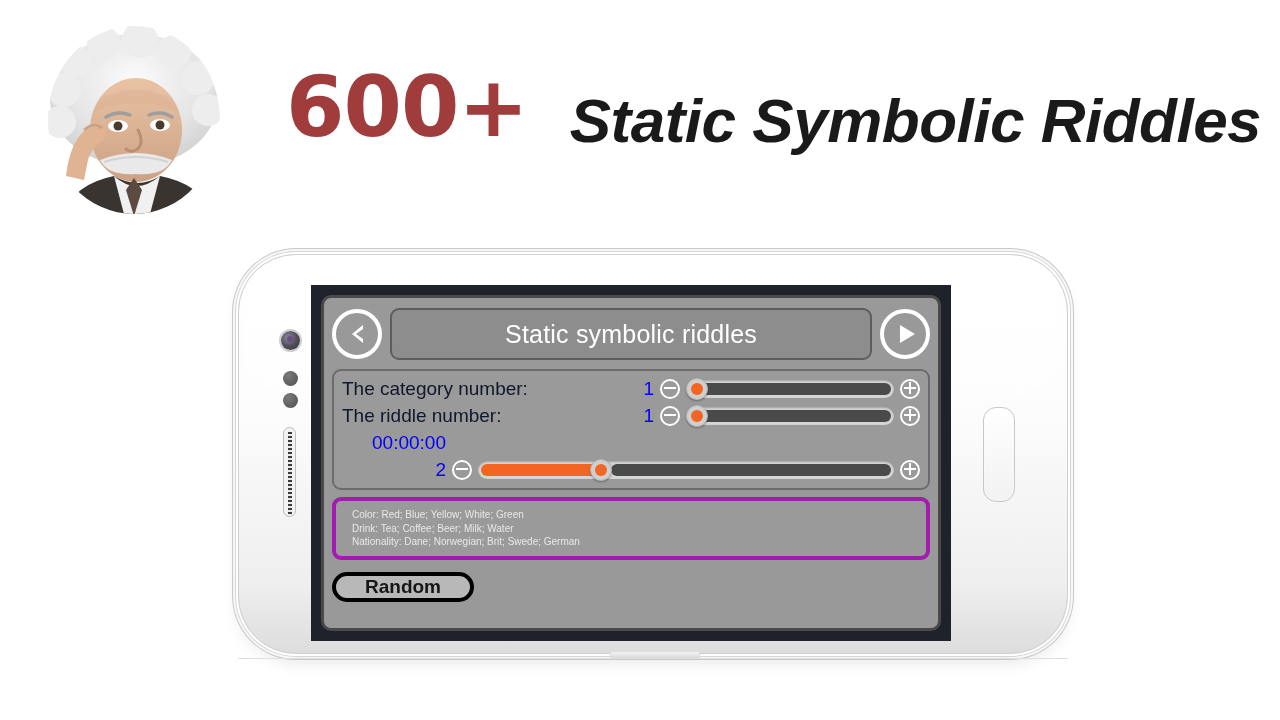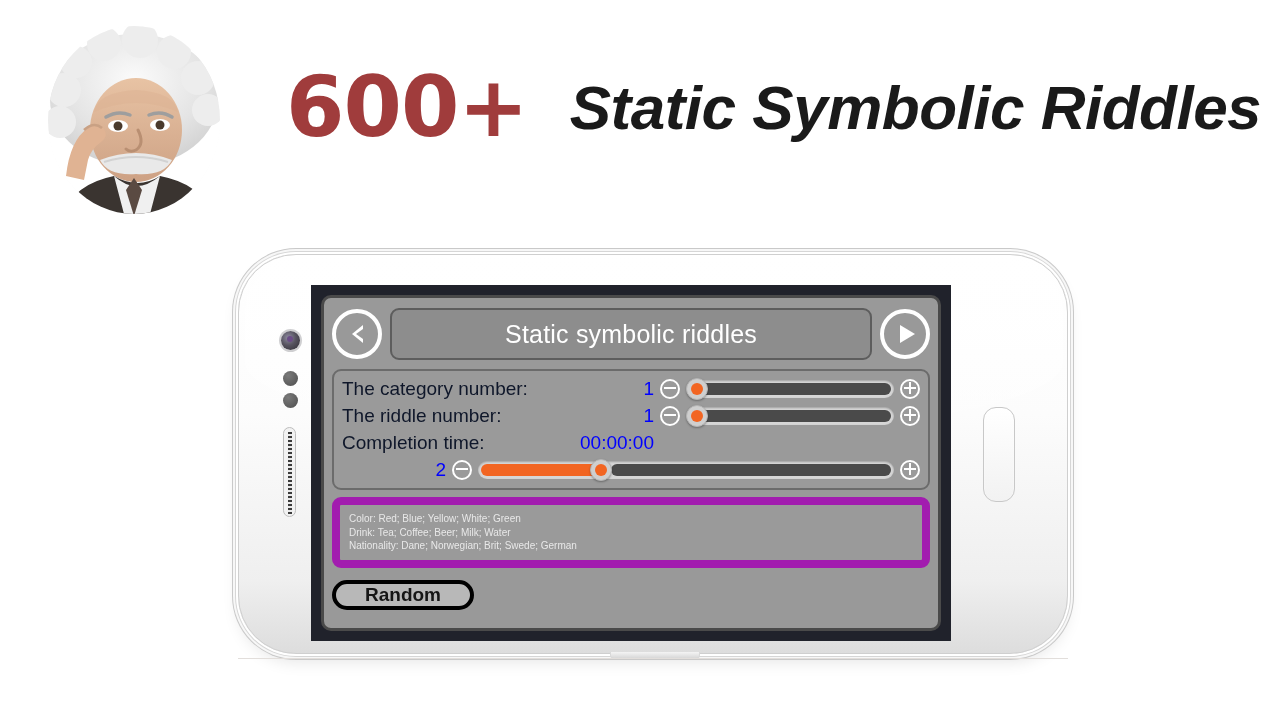--- a/index.html
+++ b/index.html
@@ -24,21 +24,21 @@
     border-radius: 50%;
     overflow: hidden;
     background: #fdfdfd;
   }
   .avatar svg { display: block; width: 100%; height: 100%; }
 
   .headline {
     position: absolute;
     left: 286px; top: 58px;
     display: flex;
-    align-items: center;
+    align-items: flex-end;
   }
   .headline-count {
     font-size: 84px;
     font-weight: bold;
     color: #a03c3c;
     letter-spacing: -1px;
     font-family: "DejaVu Sans", sans-serif;
   }
   .headline-title {
     font-size: 62px;
@@ -319,23 +319,23 @@
     content: "";
     width: 12px; height: 12px;
     border-radius: 50%;
     background: #f26522;
   }
   .spacer-row { height: 27px; }
 
   
   .cat-panel {
     background: #9a9a9a;
-    border: 8px solid #a21caf;
+    border: 4px solid #a21caf;
     border-radius: 9px;
-    padding: 7px 9px;
+    padding: 7px 16px;
     flex: none;
   }
   .cat-line {
     color: #e8e8e8;
     font-size: 10px;
     line-height: 13.6px;
     white-space: nowrap;
   }
 
   
@@ -482,21 +482,20 @@
                 <div class="slider-knob" style="left:0px"></div>
               </div>
               <div class="circ-btn">
                   <span class="hbar"></span>
                   <span class="vbar"></span>
                 </div>
             </div>
           </div>
 
           <div class="param-row">
-            <span class="param-label">Completion time:</span>
             <span class="param-value">00:00:00</span>
             <div class="slider-group spacer-row"></div>
           </div>
 
           <div class="param-row">
             <span class="param-value">2</span>
             <div class="slider-group">
               <div class="circ-btn">
                   <span class="hbar"></span>
                 </div>

